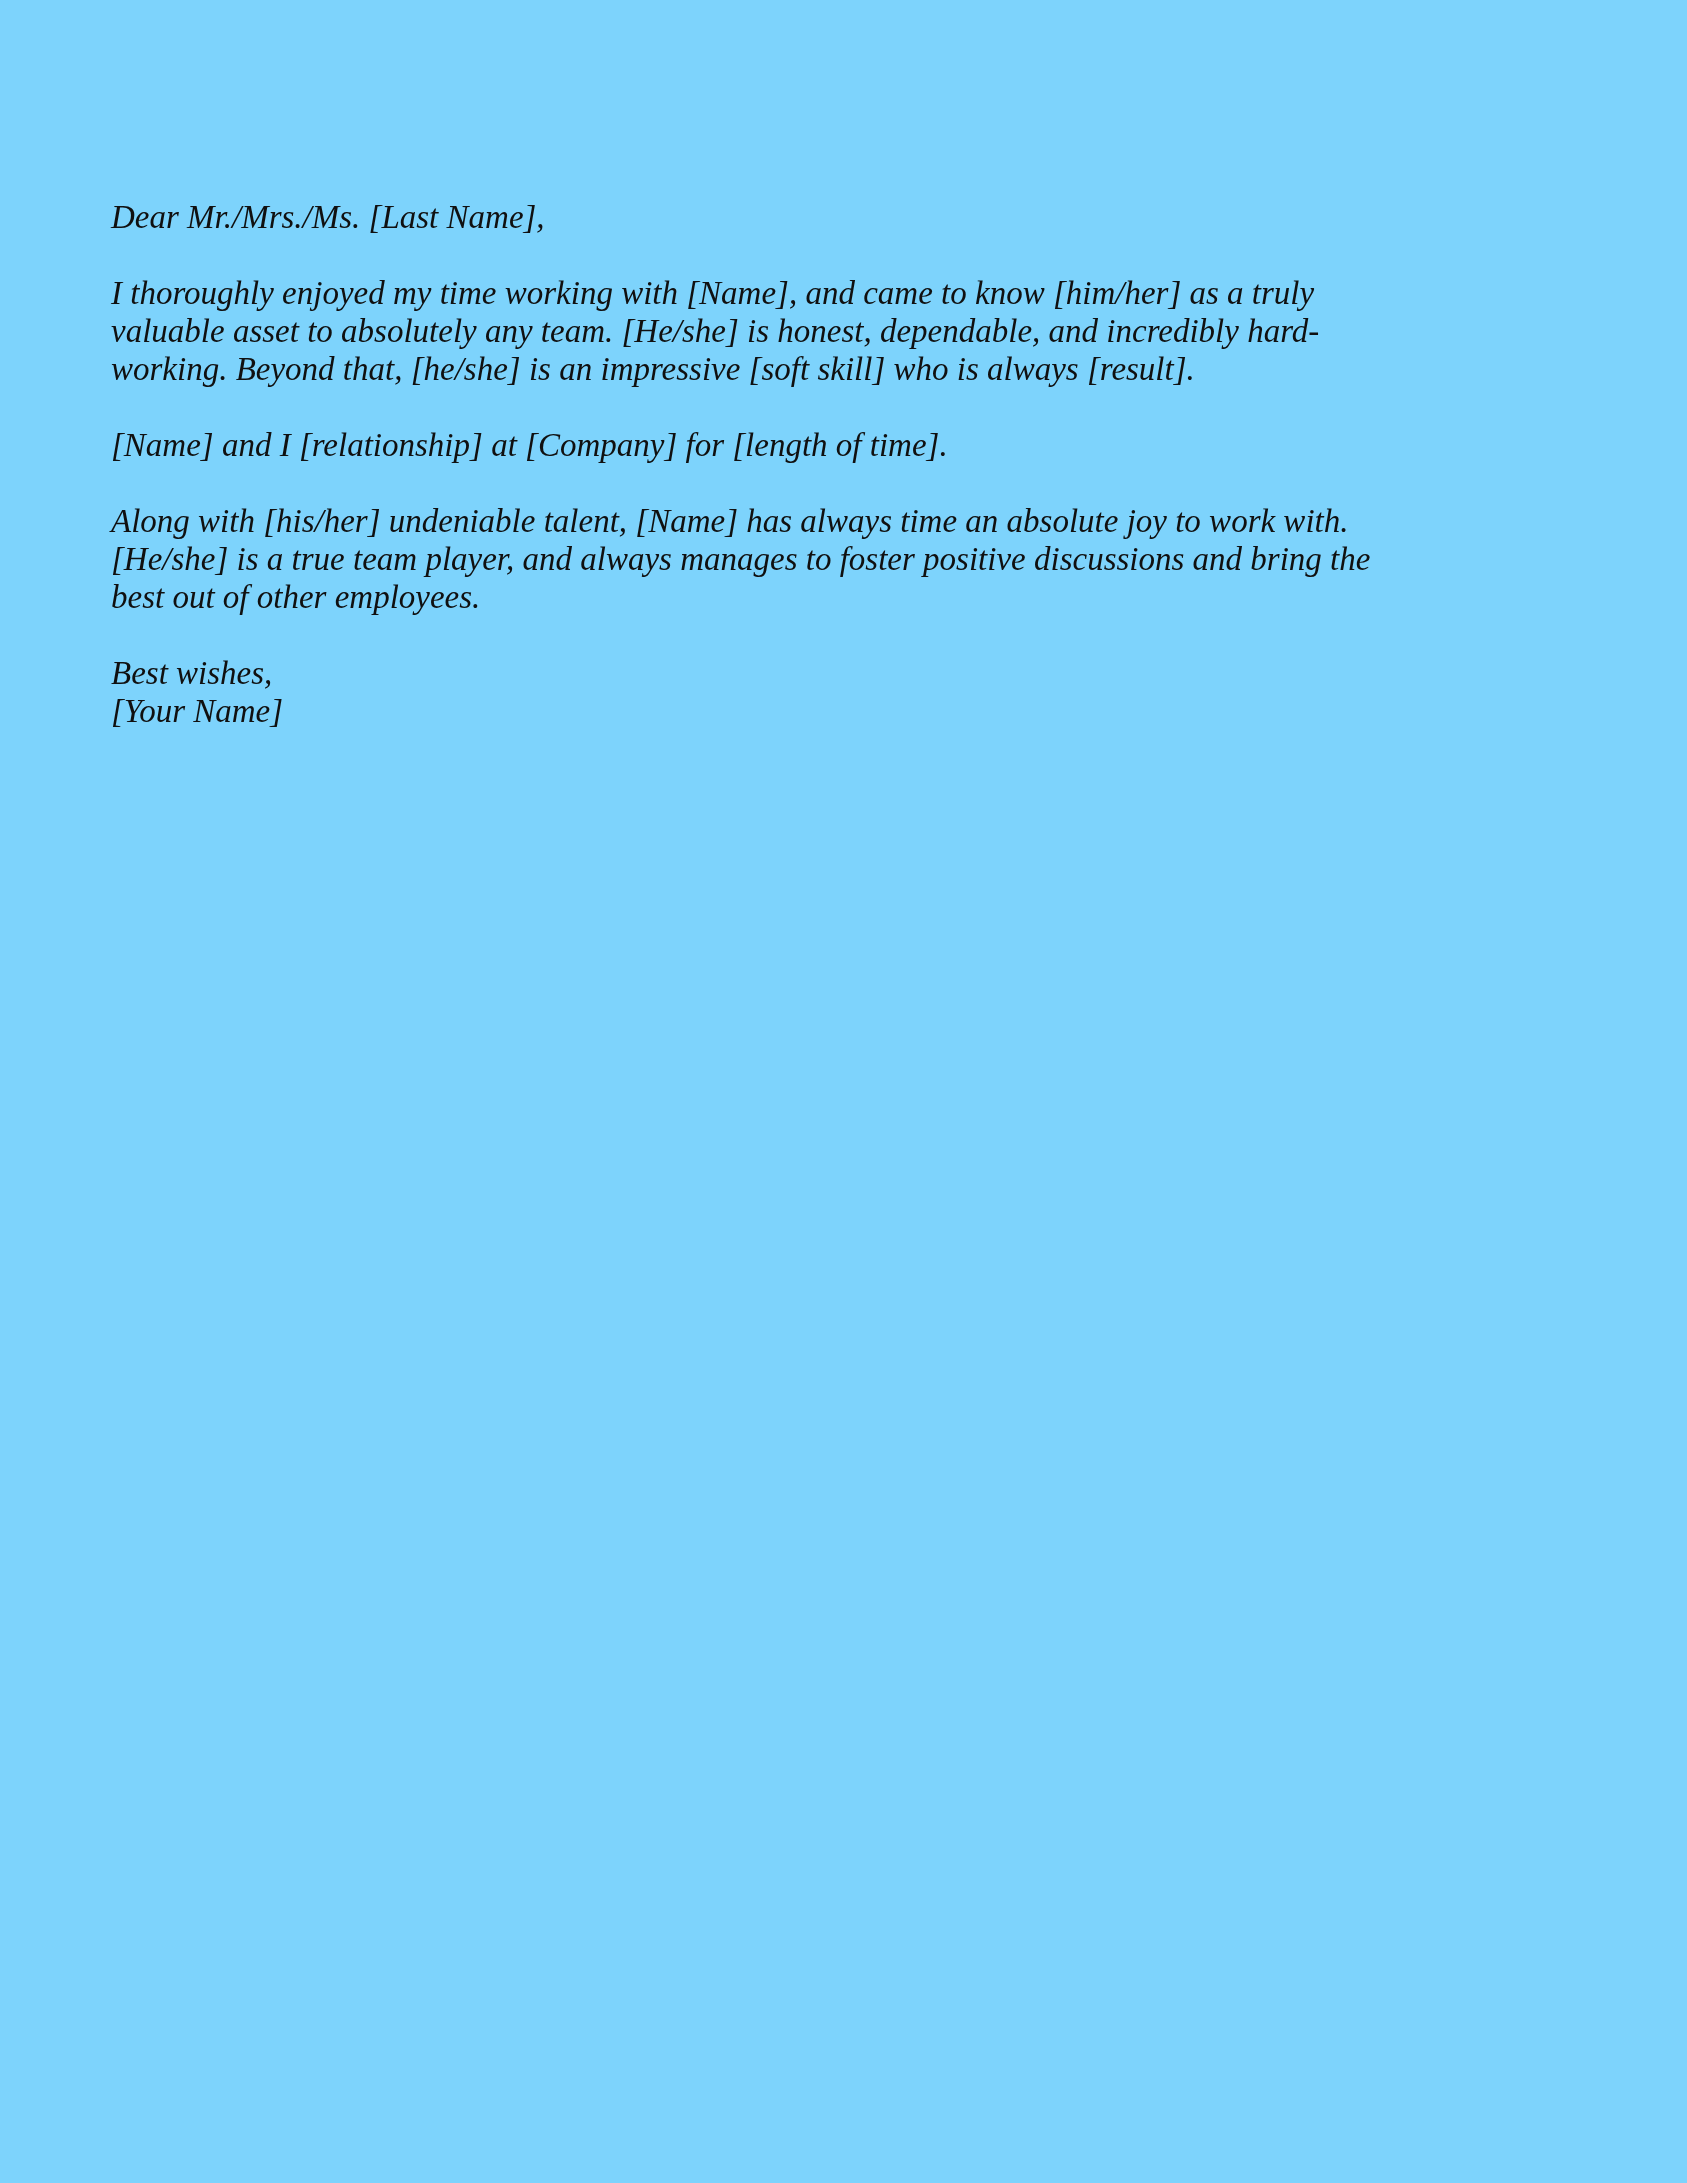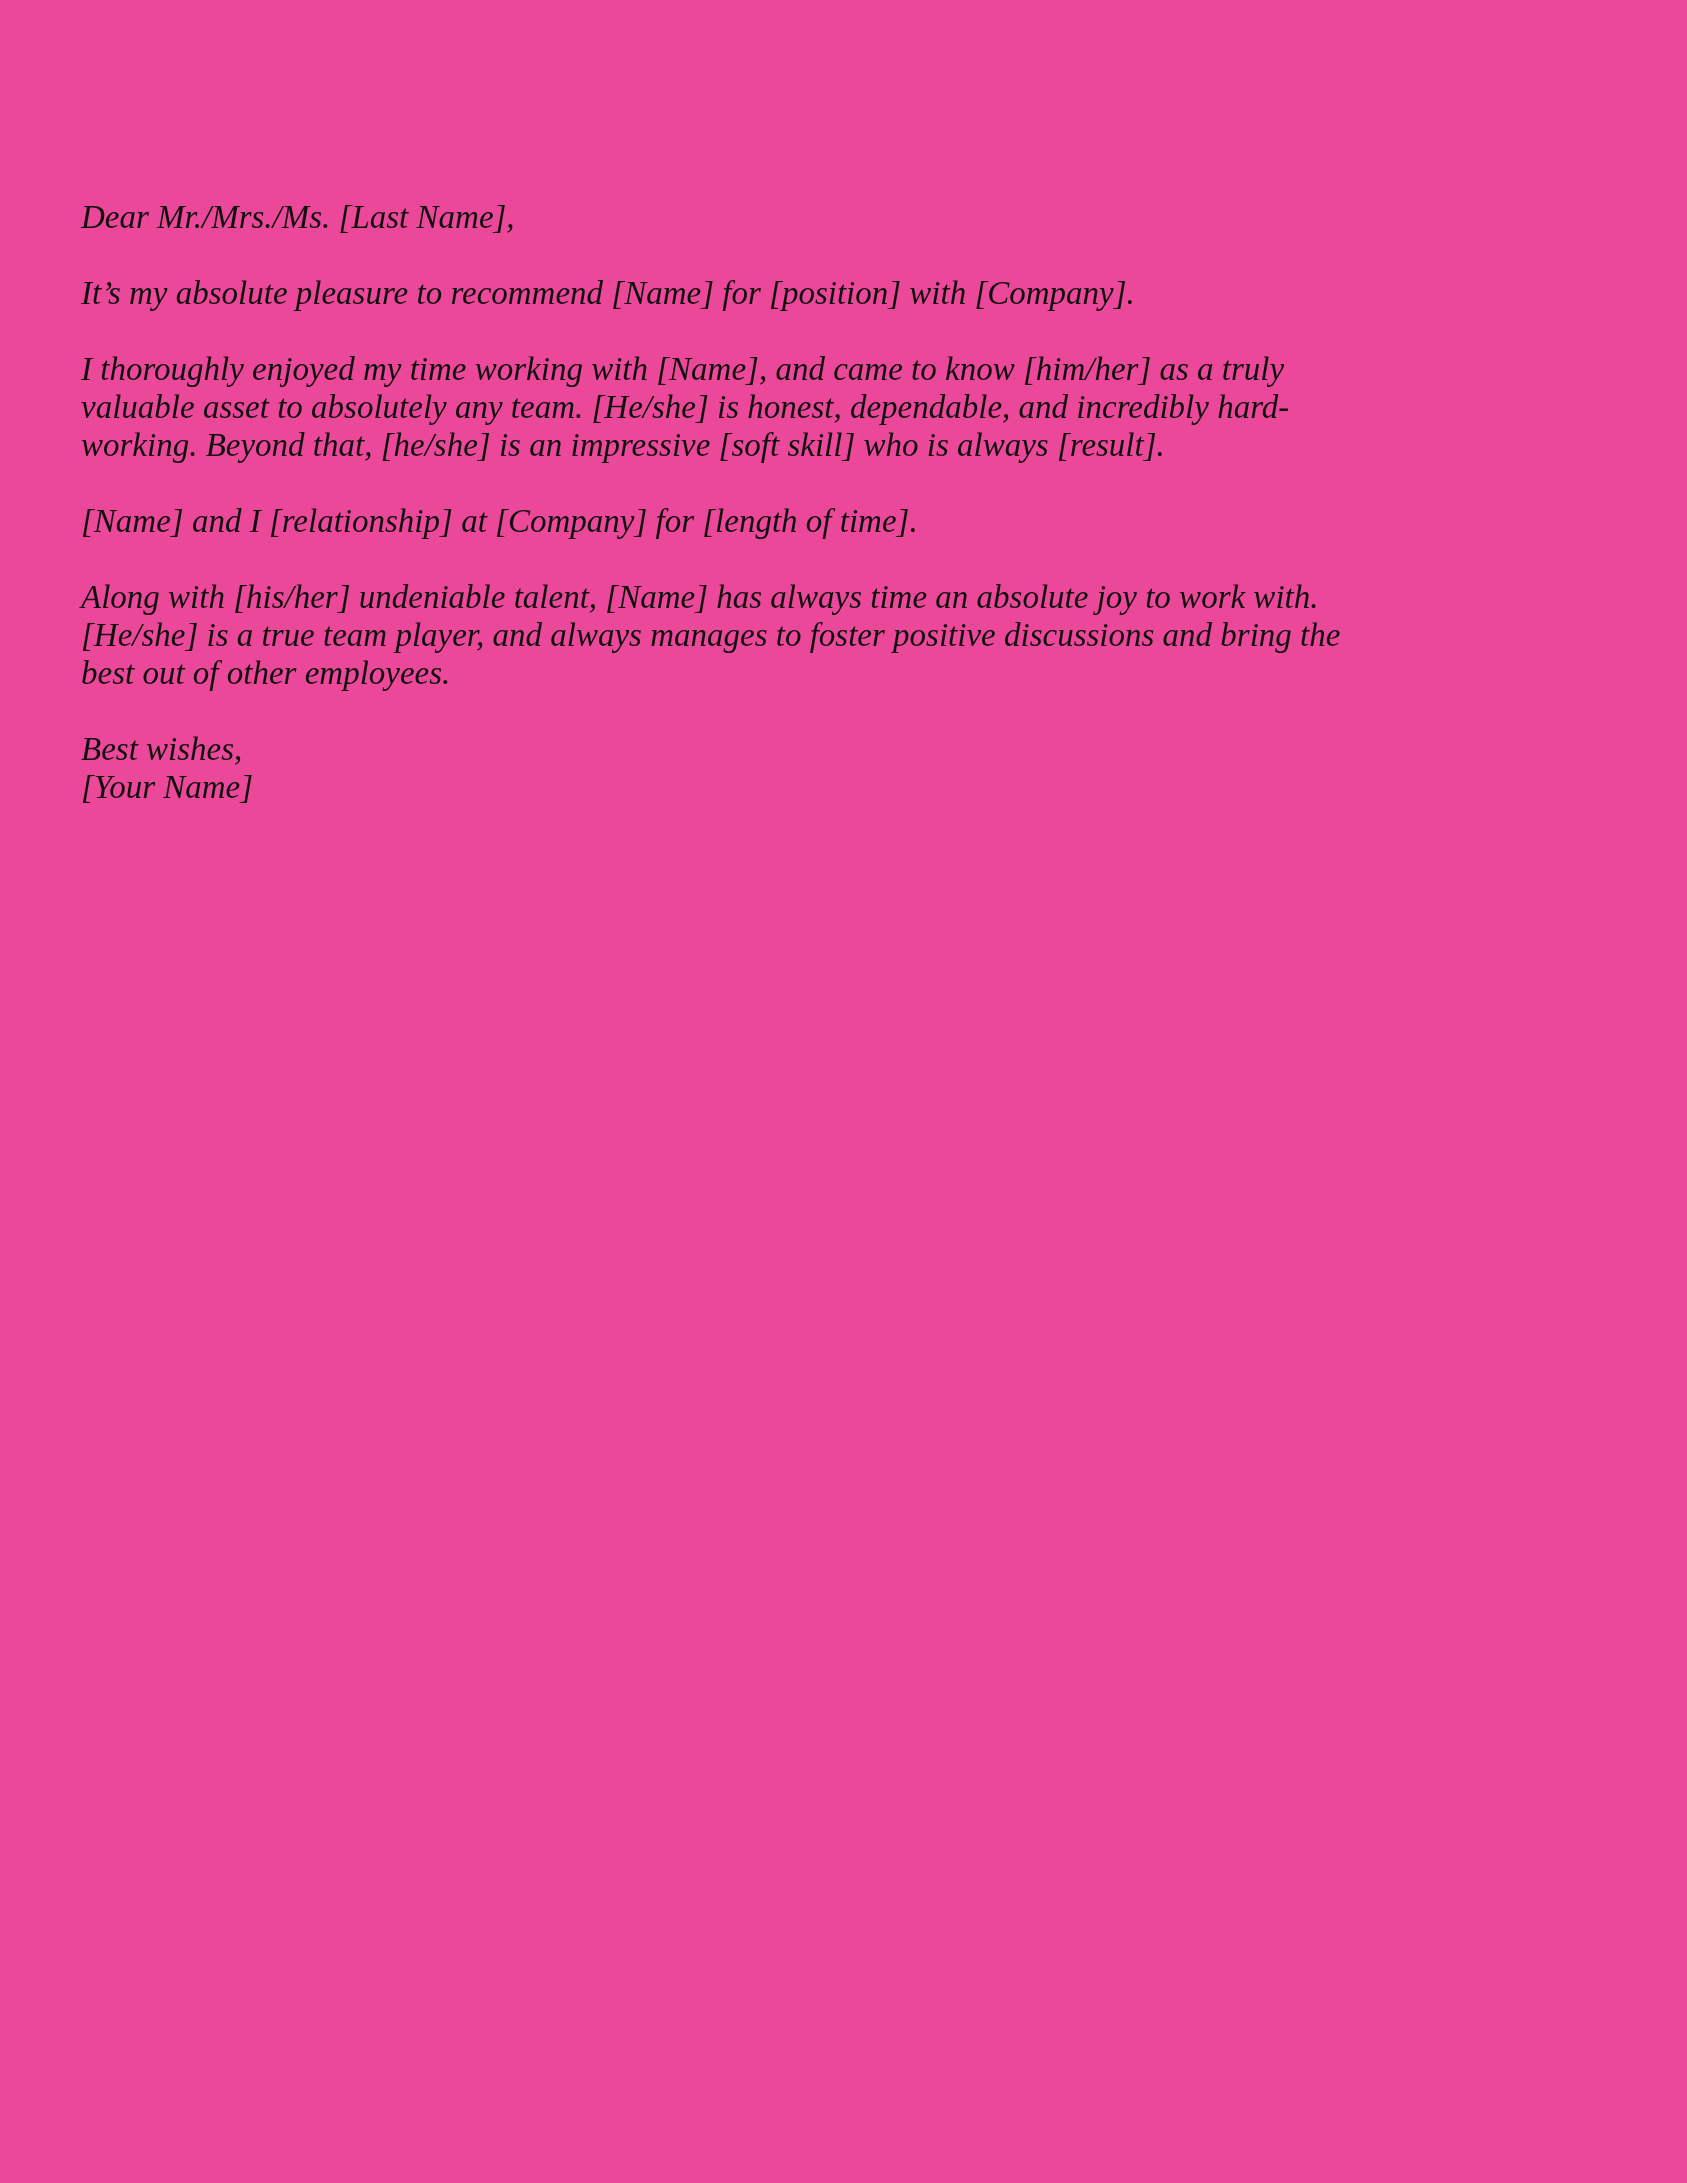--- a/index.html
+++ b/index.html
@@ -4,23 +4,23 @@
 <style>
   html, body {
     margin: 0;
     padding: 0;
     background: #ffffff;
   }
   .page {
     position: relative;
     width: 1687px;
     height: 2184px;
-    background: #ec4899;
+    background: #7dd3fc;
     box-sizing: border-box;
-    padding: 198px 183px 0 81px;
+    padding: 198px 183px 0 111px;
     overflow: hidden;
   }
   .letter p {
     margin: 0 0 38px 0;
     font-family: "Liberation Serif", "DejaVu Serif", serif;
     font-style: italic;
     font-size: 33px;
     line-height: 38px;
     color: #101010;
     white-space: pre; 
@@ -29,21 +29,20 @@
   .letter p:last-child {
     margin-bottom: 15px;
   }
 </style>
 </head>
 <body>
 
 <div class="page">
   <div class="letter">
     <p>Dear Mr./Mrs./Ms. [Last Name],</p>
-    <p>It’s my absolute pleasure to recommend [Name] for [position] with [Company].</p>
     <p>I thoroughly enjoyed my time working with [Name], and came to know [him/her] as a truly
 valuable asset to absolutely any team. [He/she] is honest, dependable, and incredibly hard-
 working. Beyond that, [he/she] is an impressive [soft skill] who is always [result].</p>
     <p>[Name] and I [relationship] at [Company] for [length of time].</p>
     <p>Along with [his/her] undeniable talent, [Name] has always time an absolute joy to work with.
 [He/she] is a true team player, and always manages to foster positive discussions and bring the
 best out of other employees.</p>
     <p>Best wishes,
 [Your Name]</p>
   </div>

